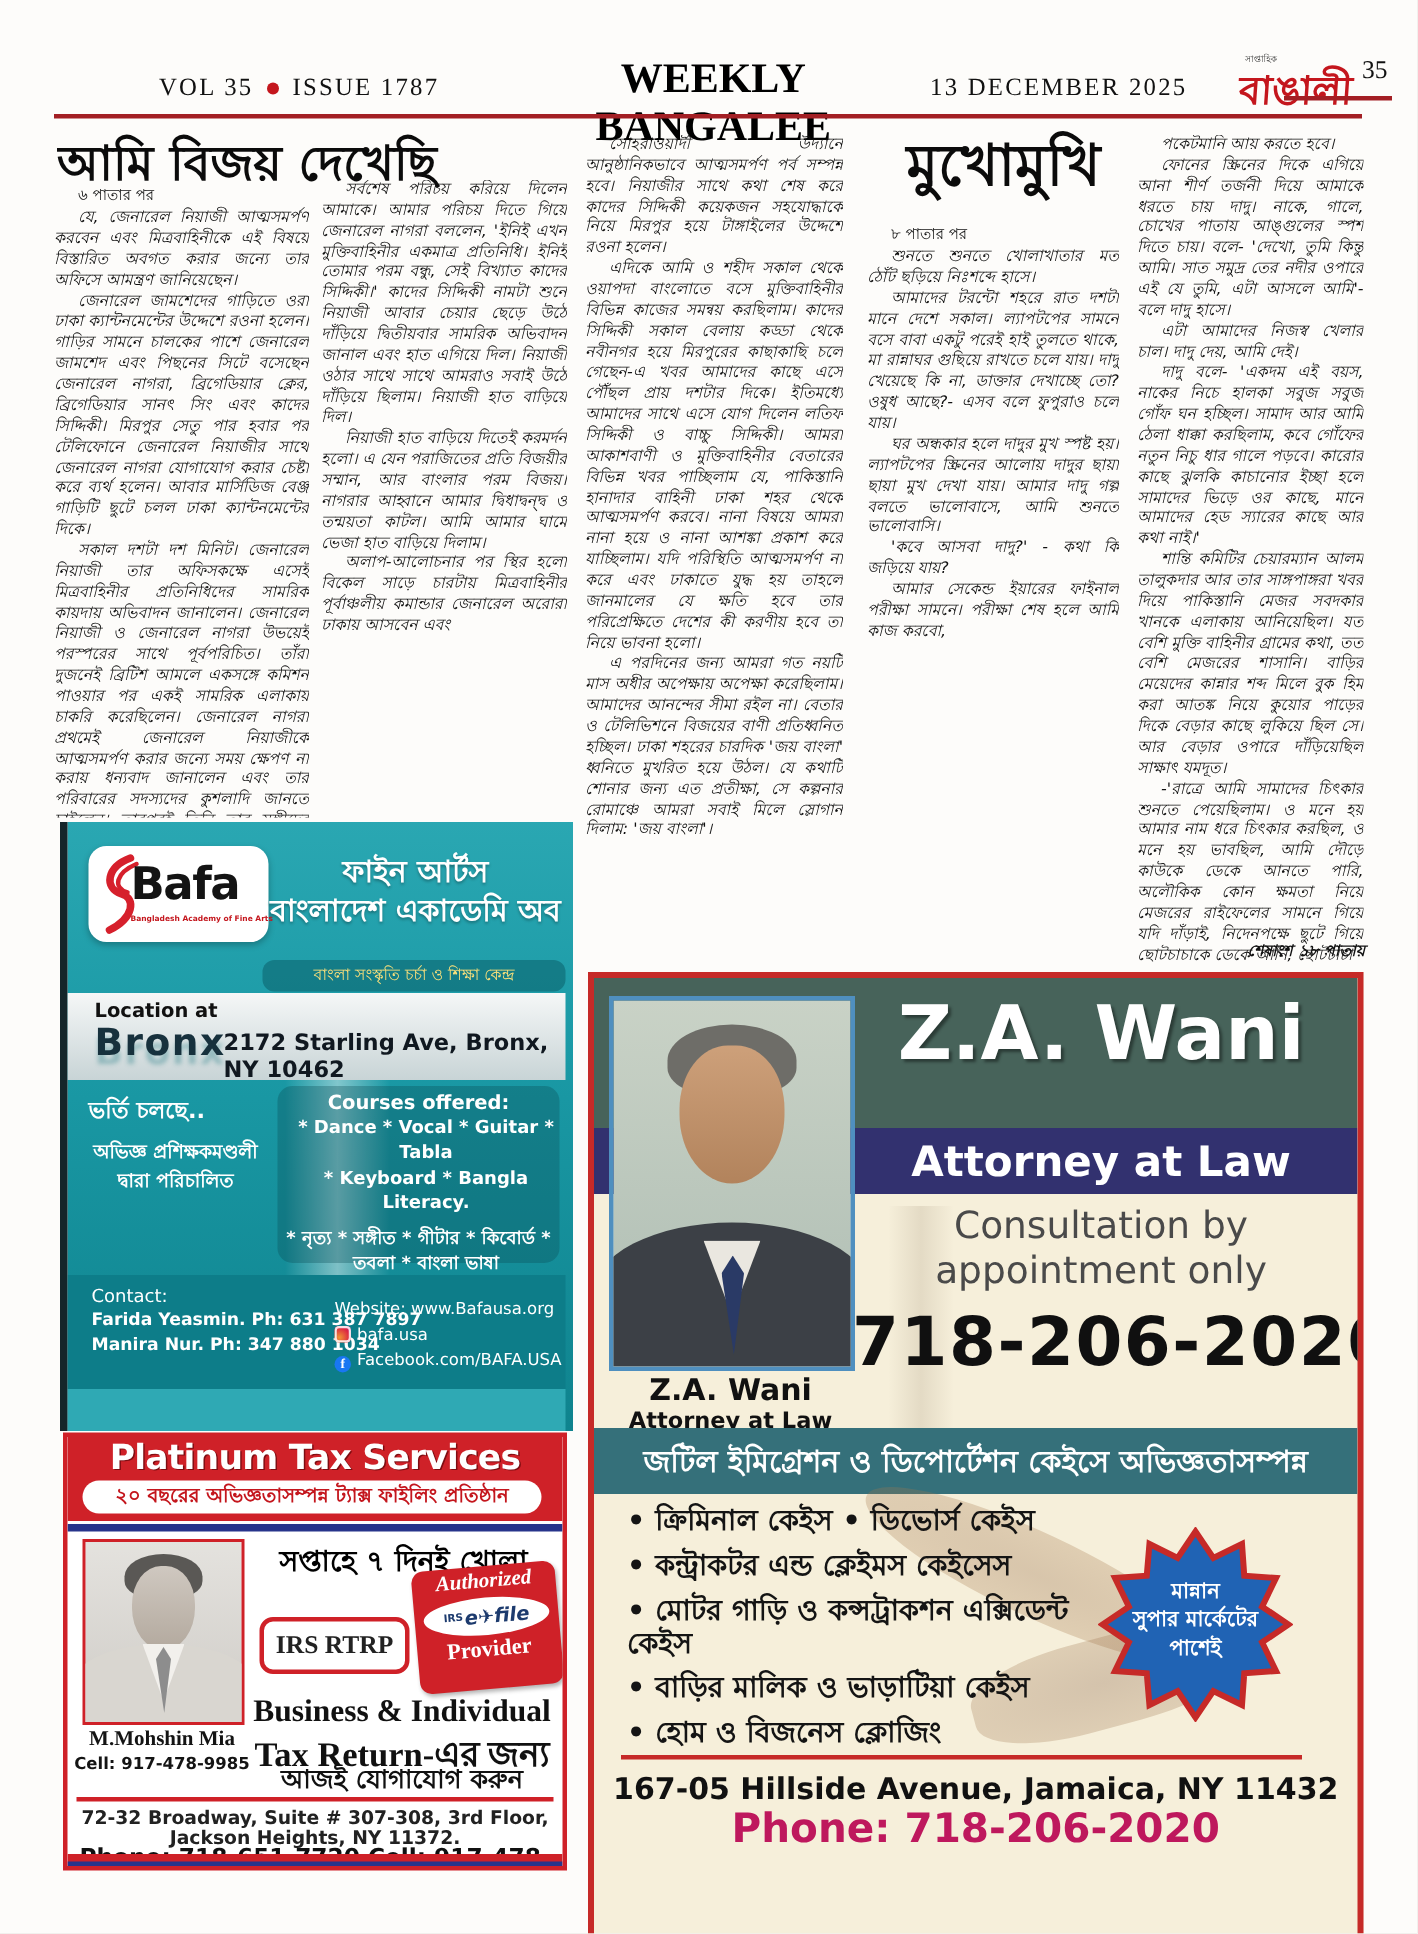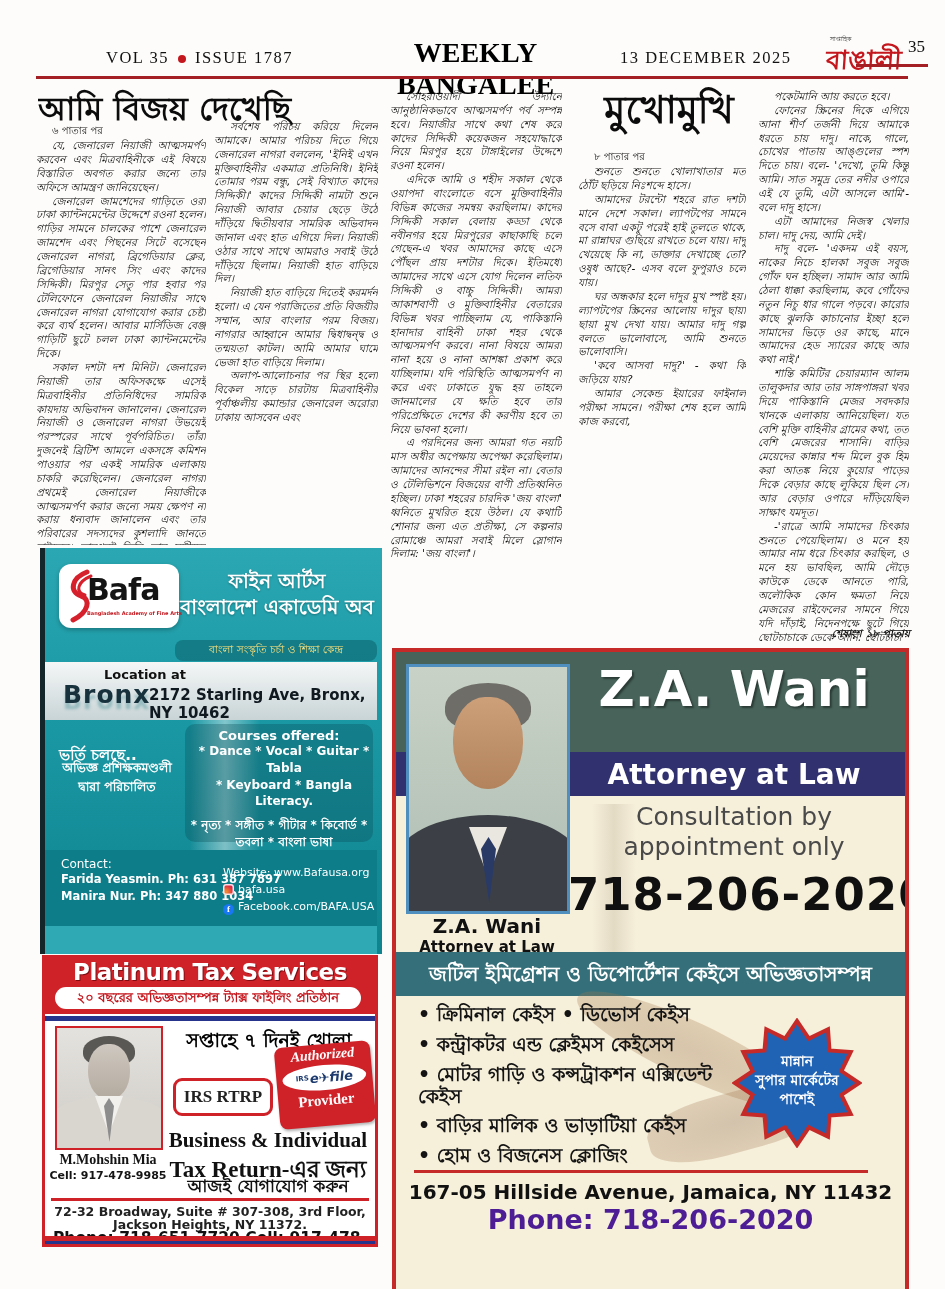--- a/index.html
+++ b/index.html
@@ -43,25 +43,25 @@
         box-shadow:0 2px 4px rgba(0,0,0,.25);}
   .bafa-card .word{position:absolute;left:28px;top:8px;font-size:30px;font-weight:bold;color:#141414;letter-spacing:-1px;}
   .bafa-card .sub{position:absolute;left:28px;top:46px;font-size:5px;font-weight:bold;color:#c4161d;white-space:nowrap;}
   .bafa-card svg{position:absolute;left:4px;top:4px;}
   .bafa-title{position:absolute;left:133px;top:20px;width:198px;text-align:center;color:#fff;
         font-weight:bold;font-size:20px;line-height:1.3;text-shadow:0 1px 2px rgba(0,0,0,.3);}
   .bafa-sub{position:absolute;left:130px;top:92px;width:202px;text-align:center;color:#ffe27a;font-size:10.5px;
         background:rgba(7,90,99,.5);border-radius:8px;padding:2px 0;}
   .bafa-band{position:absolute;left:0;top:114px;width:332px;height:58px;
         background:linear-gradient(180deg,#f5f7f7,#c8d4d6);}
-  .bafa-band .loc{position:absolute;left:18px;top:5px;font-size:13px;font-weight:bold;color:#111;margin-left:41px;}
+  .bafa-band .loc{position:absolute;left:18px;top:5px;font-size:13px;font-weight:bold;color:#111;}
   .bafa-band .city{position:absolute;left:18px;top:18px;font-size:25px;font-weight:bold;color:#17313d;
         letter-spacing:1px;text-shadow:0 6px 3px rgba(30,120,130,.35);}
   .bafa-band .addr{position:absolute;left:104px;top:24px;font-size:15px;font-weight:bold;color:#101820;}
-  .bafa-adm{position:absolute;left:14px;top:180px;font-size:15px;font-weight:bold;color:#fff;margin-top:15px;}
+  .bafa-adm{position:absolute;left:14px;top:180px;font-size:15px;font-weight:bold;color:#fff;}
   .bafa-train{position:absolute;left:6px;top:210px;width:132px;text-align:center;color:#fff;
         font-size:12.5px;font-weight:bold;line-height:1.55;}
   .bafa-courses{position:absolute;left:140px;top:176px;width:188px;height:118px;
         background:rgba(8,76,84,.32);border-radius:10px;text-align:center;color:#fff;}
   .bafa-courses .lab{font-size:13px;font-weight:bold;margin-top:4px;}
   .bafa-courses .en{font-size:12px;font-weight:bold;line-height:1.4;margin-left:10px;}
   .bafa-courses .bn{font-size:12px;font-weight:bold;line-height:1.4;margin-top:7px;}
   .bafa-contact{position:absolute;left:0;top:302px;width:332px;height:76px;background:#0d7d89;color:#fff;}
   .bafa-contact .clab{position:absolute;left:16px;top:7px;font-size:12px;font-weight:normal;}
   .bafa-contact .c1{position:absolute;left:16px;top:22px;font-size:11.5px;font-weight:bold;}
@@ -133,21 +133,21 @@
         background:radial-gradient(ellipse,#8a5a33,#b08456);opacity:.28;transform:rotate(25deg);}
   .gavel2{position:absolute;left:250px;top:440px;width:180px;height:60px;border-radius:40%;
         background:radial-gradient(ellipse,#6e3f22,#a5794e);opacity:.25;transform:rotate(-15deg);}
   .scales{position:absolute;left:196px;top:152px;width:44px;height:150px;opacity:.12;
         background:linear-gradient(90deg,transparent,#5c4326,transparent);}
   .star-wrap{position:absolute;left:336px;top:366px;width:130px;height:130px;}
   .star-text{position:absolute;left:8px;top:34px;width:114px;text-align:center;color:#fff;
         font-size:14px;font-weight:bold;line-height:1.35;}
   .wani-hr{position:absolute;left:18px;top:518px;width:454px;height:3px;background:#c62a28;}
   .wani-addr{position:absolute;left:0;top:528px;width:100%;text-align:center;font-size:20px;font-weight:bold;color:#111;}
-  .wani-ph2{position:absolute;left:0;top:552px;width:100%;text-align:center;font-size:27px;font-weight:bold;color:#4c1d95;}
+  .wani-ph2{position:absolute;left:0;top:552px;width:100%;text-align:center;font-size:27px;font-weight:bold;color:#be185d;}
   
   .por{position:absolute;}
   .por .hair{position:absolute;border-radius:50% 50% 40% 40%;}
   .por .face{position:absolute;border-radius:46% 46% 50% 50%;}
   .por .suit{position:absolute;border-radius:55% 55% 0 0;}
   .por .shirt{position:absolute;clip-path:polygon(0 0,100% 0,50% 100%);}
   .por .tie{position:absolute;clip-path:polygon(50% 0,100% 18%,55% 100%,0 18%);}
 </style>
 </head>
 <body>

